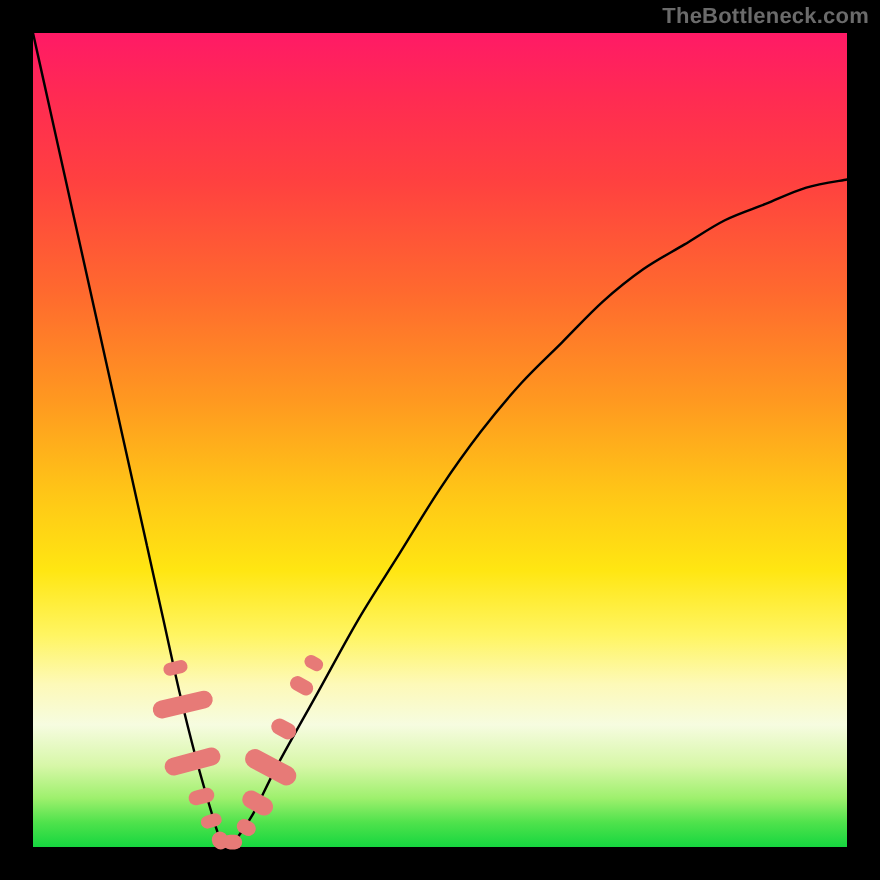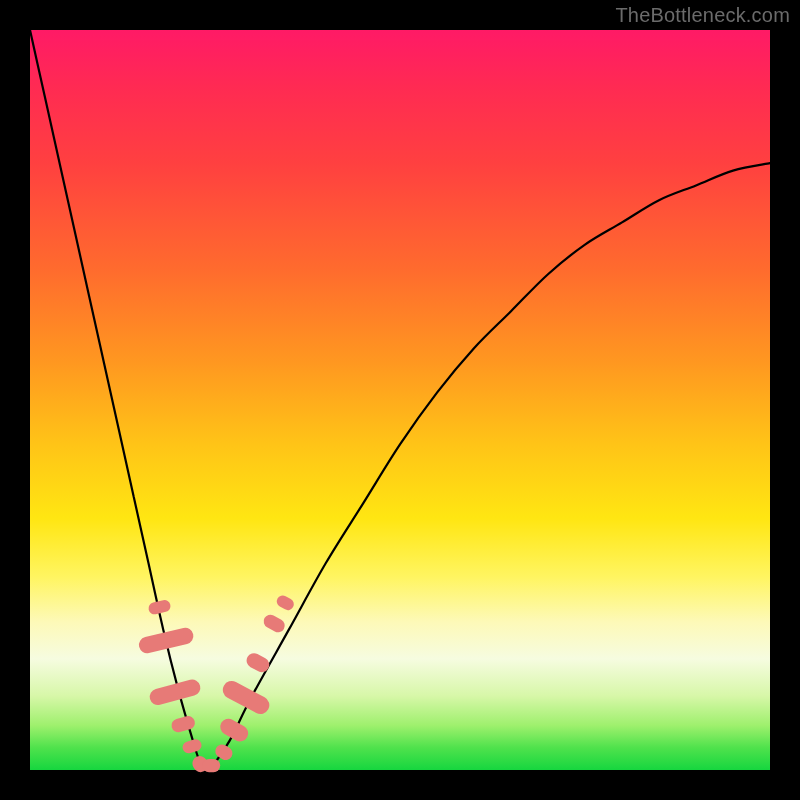--- a/index.html
+++ b/index.html
@@ -42,21 +42,21 @@
       #4fe24c 97%,
       #16d63f 100%
     );
   }
   .watermark {
     position: absolute;
     top: 4px;
     right: 10px;
     color: #6b6b6b;
     font-size: 20px;
-    font-weight: 400;
+    font-weight: 700;
     letter-spacing: 0.2px;
     user-select: none;
   }
   svg.curves {
     position: absolute;
     left: 0;
     top: 0;
     width: 740px;
     height: 740px;
     overflow: visible;

